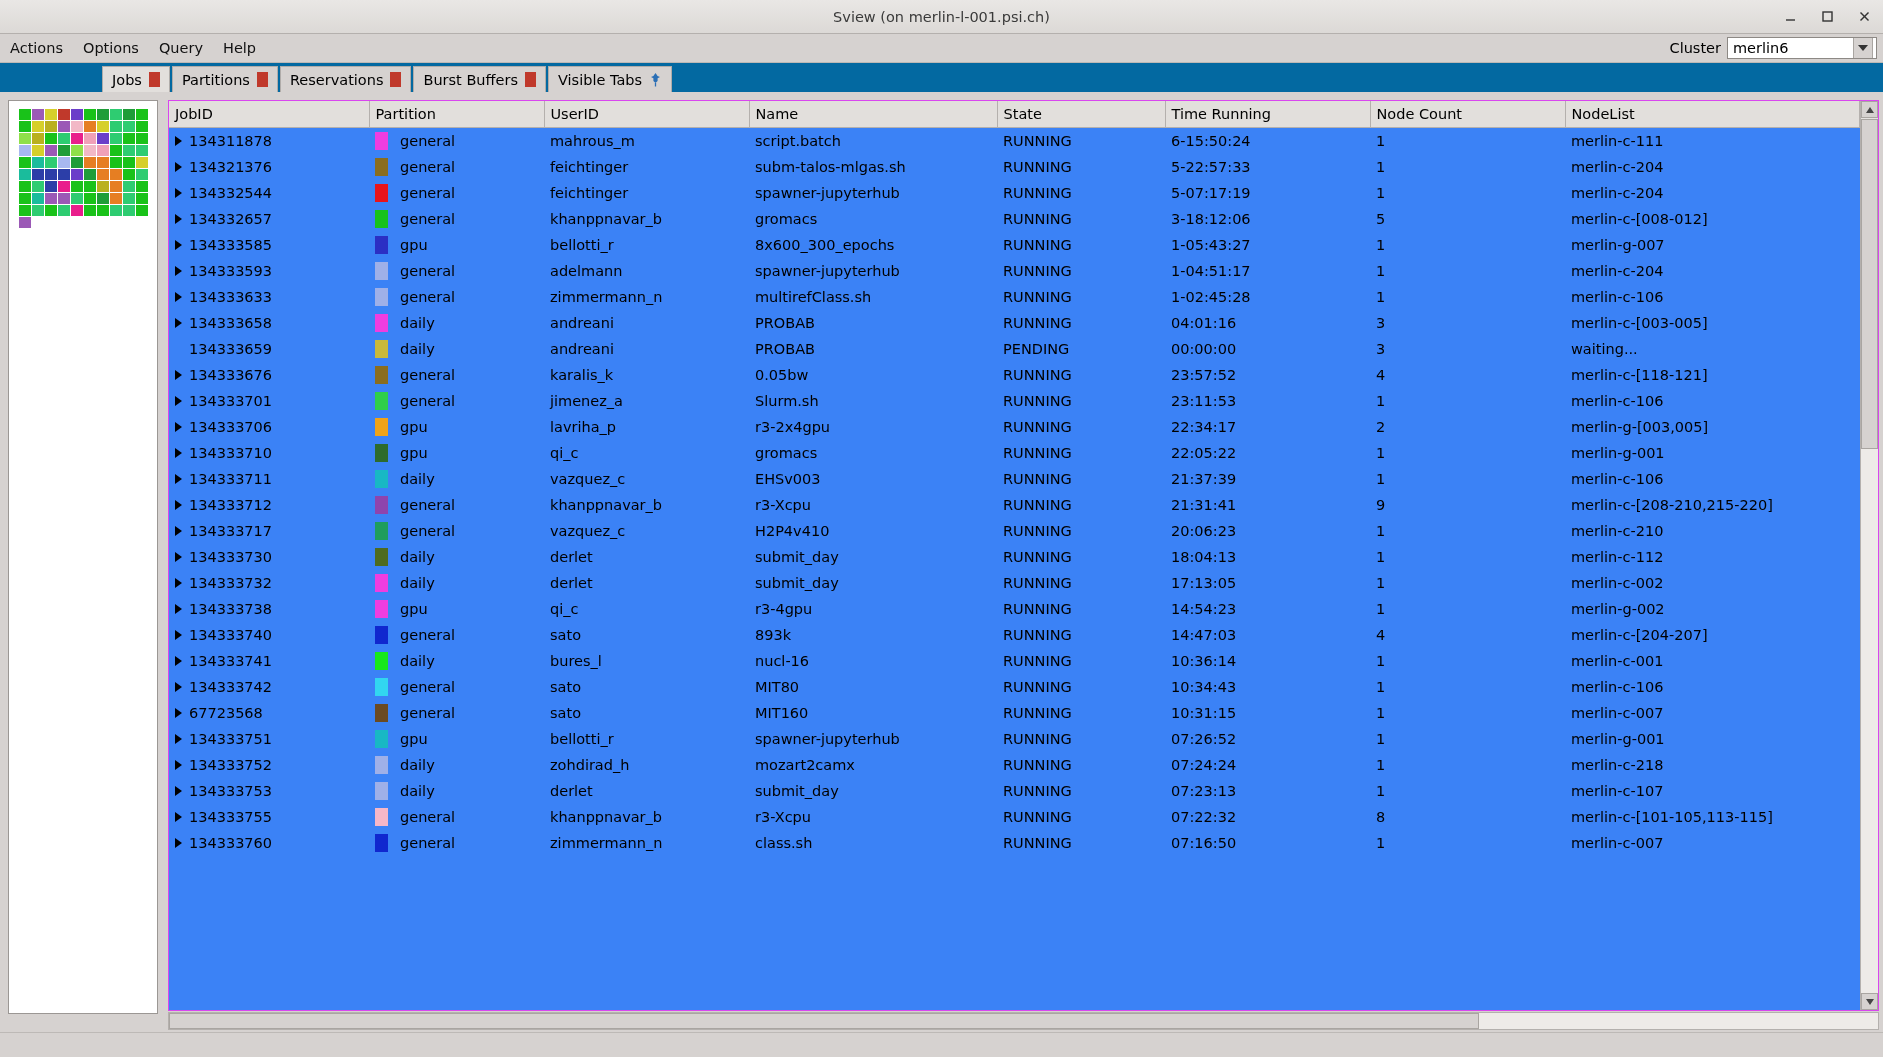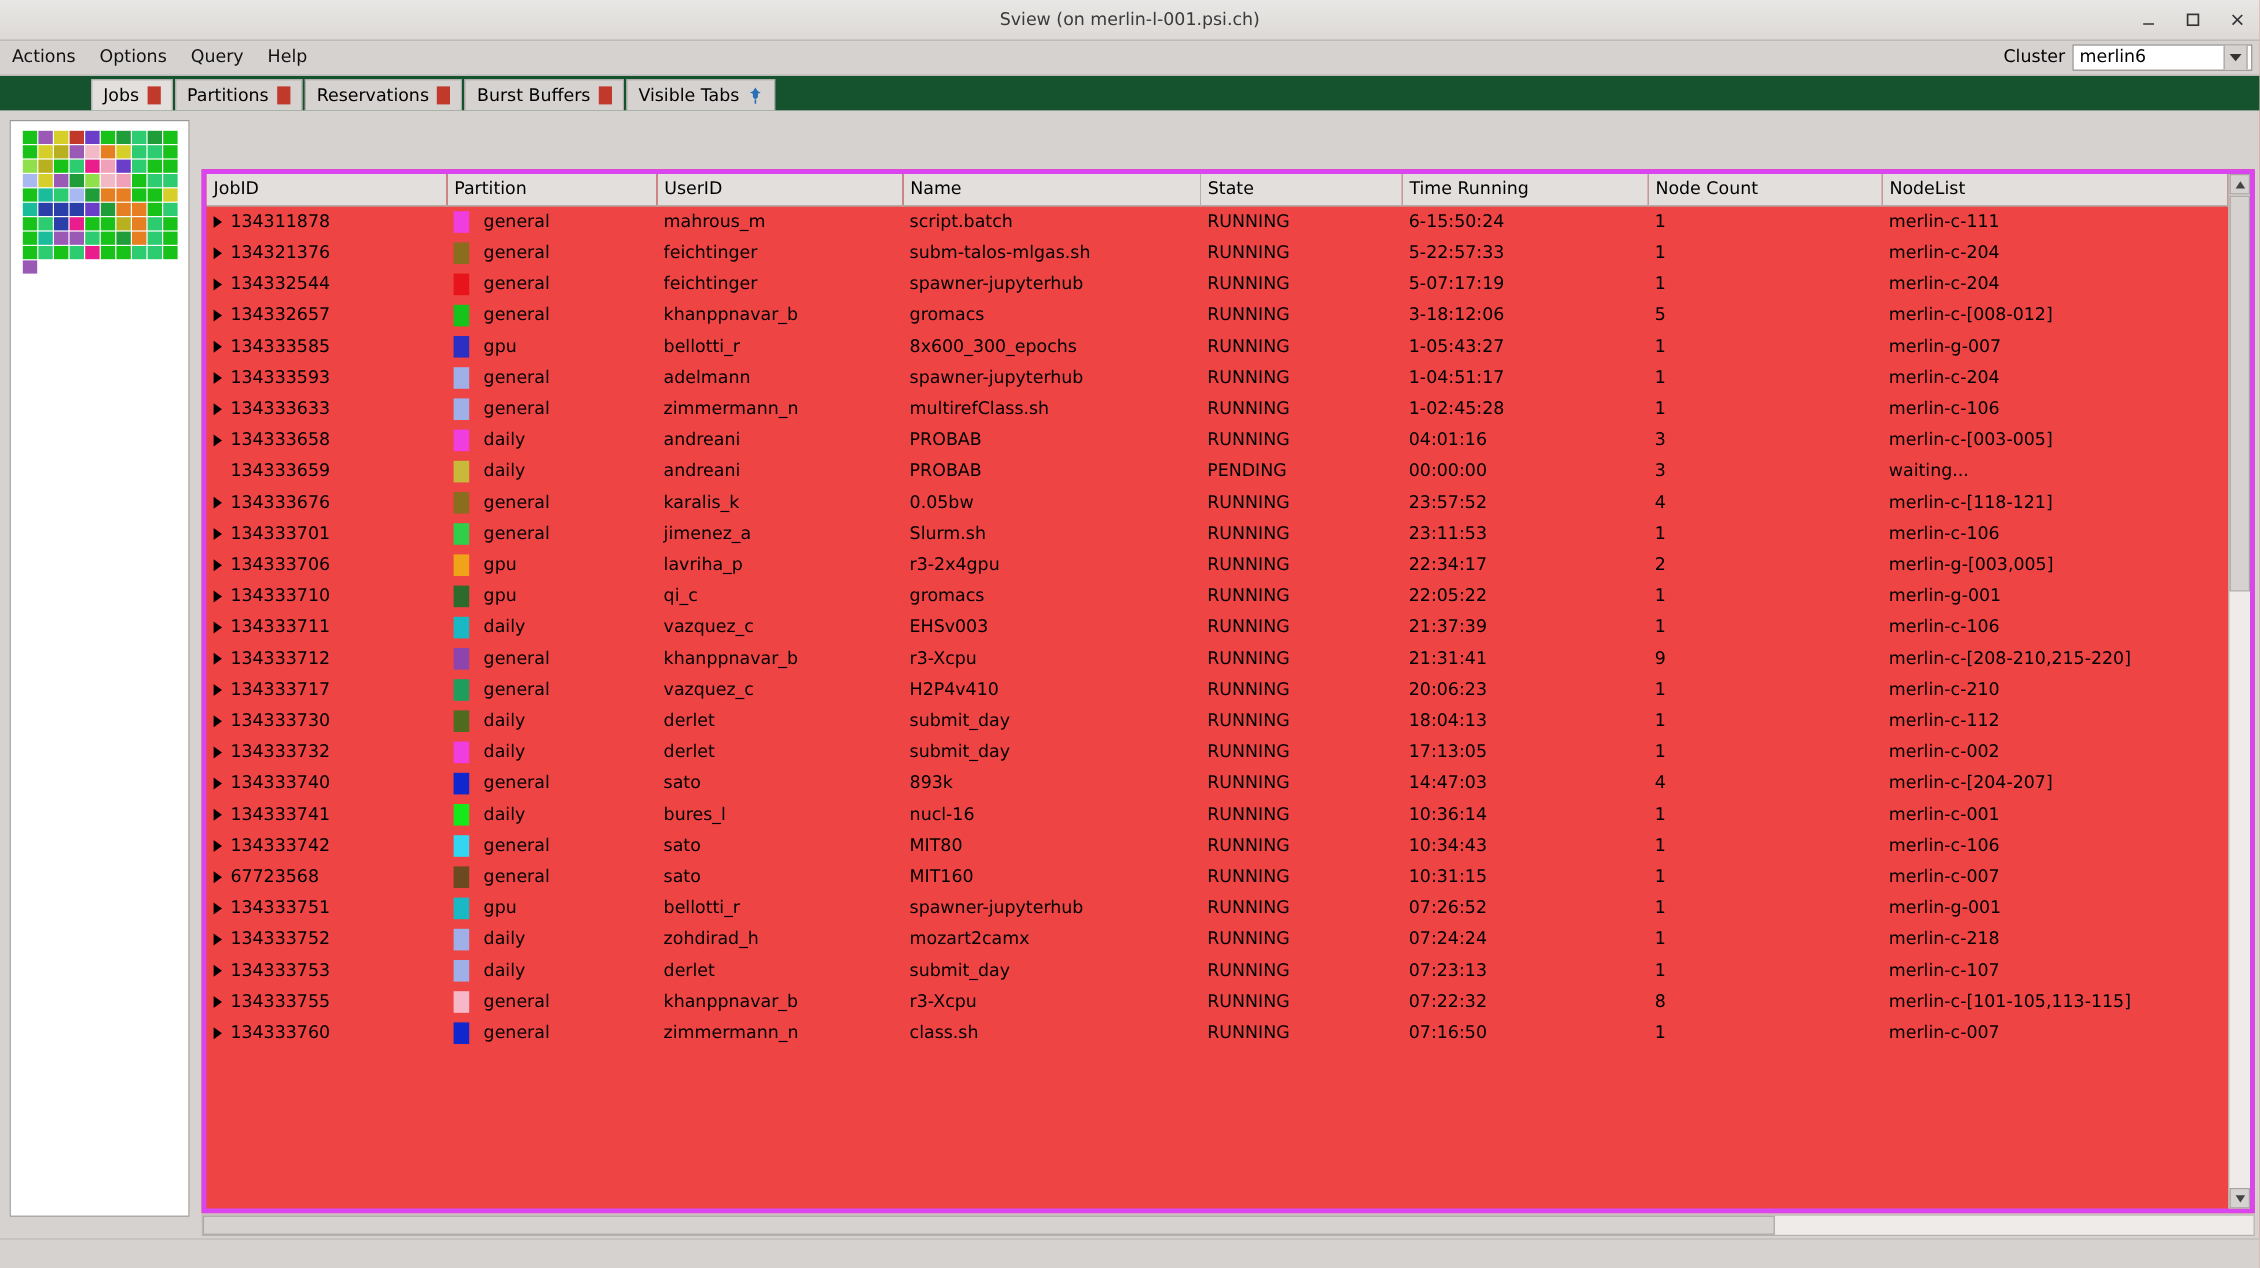--- a/index.html
+++ b/index.html
@@ -114,22 +114,22 @@
     width: 0; height: 0;
     border-left: 5px solid transparent;
     border-right: 5px solid transparent;
     border-top: 6px solid #333;
   }
   
   .tabstrip {
     height: 29px;
     display: flex;
     align-items: flex-end;
-    padding-left: 76px;
-    background: #14532d;
+    padding-left: 102px;
+    background: #0369a1;
     flex: 0 0 auto;
   }
   .tab {
     display: flex;
     align-items: center;
     gap: 7px;
     height: 26px;
     padding: 0 9px;
     background: #d6d2d0;
     border: 1px solid #b0aca9;
@@ -171,23 +171,22 @@
     flex: 1 1 auto;
     min-width: 0;
     display: flex;
     flex-direction: column;
     margin: 8px 0 0 10px;
   }
   .tablewrap {
     flex: 1 1 auto;
     display: flex;
     min-height: 0;
-    border: 4px solid #d946ef;
-    background: #ef4444;
-    margin-top: 41px;
+    border: 1px solid #d946ef;
+    background: #3b82f6;
   }
   .tablescroll {
     flex: 1 1 auto;
     overflow: hidden;
     position: relative;
   }
   table.jobs {
     border-collapse: collapse;
     width: 100%;
     font-size: 14.5px;
@@ -852,20 +851,40 @@
                   <td class="c-name">submit_day</td>
                   <td class="c-state">RUNNING</td>
                   <td class="c-time">17:13:05</td>
                   <td class="c-nodecount">1</td>
                   <td class="c-nodelist">merlin-c-002</td>
                 </tr>
                 <tr>
                   <td class="c-jobid">
                     <div class="jobid-cell">
                       <span class="expander"></span>
+                      <span>134333738</span>
+                    </div>
+                  </td>
+                  <td class="c-partition">
+                    <div class="part-cell">
+                      <span class="partswatch" style="background: rgb(239, 61, 224);"></span>
+                      <span>gpu</span>
+                    </div>
+                  </td>
+                  <td class="c-userid">qi_c</td>
+                  <td class="c-name">r3-4gpu</td>
+                  <td class="c-state">RUNNING</td>
+                  <td class="c-time">14:54:23</td>
+                  <td class="c-nodecount">1</td>
+                  <td class="c-nodelist">merlin-g-002</td>
+                </tr>
+                <tr>
+                  <td class="c-jobid">
+                    <div class="jobid-cell">
+                      <span class="expander"></span>
                       <span>134333740</span>
                     </div>
                   </td>
                   <td class="c-partition">
                     <div class="part-cell">
                       <span class="partswatch" style="background: rgb(16, 39, 207);"></span>
                       <span>general</span>
                     </div>
                   </td>
                   <td class="c-userid">sato</td>

